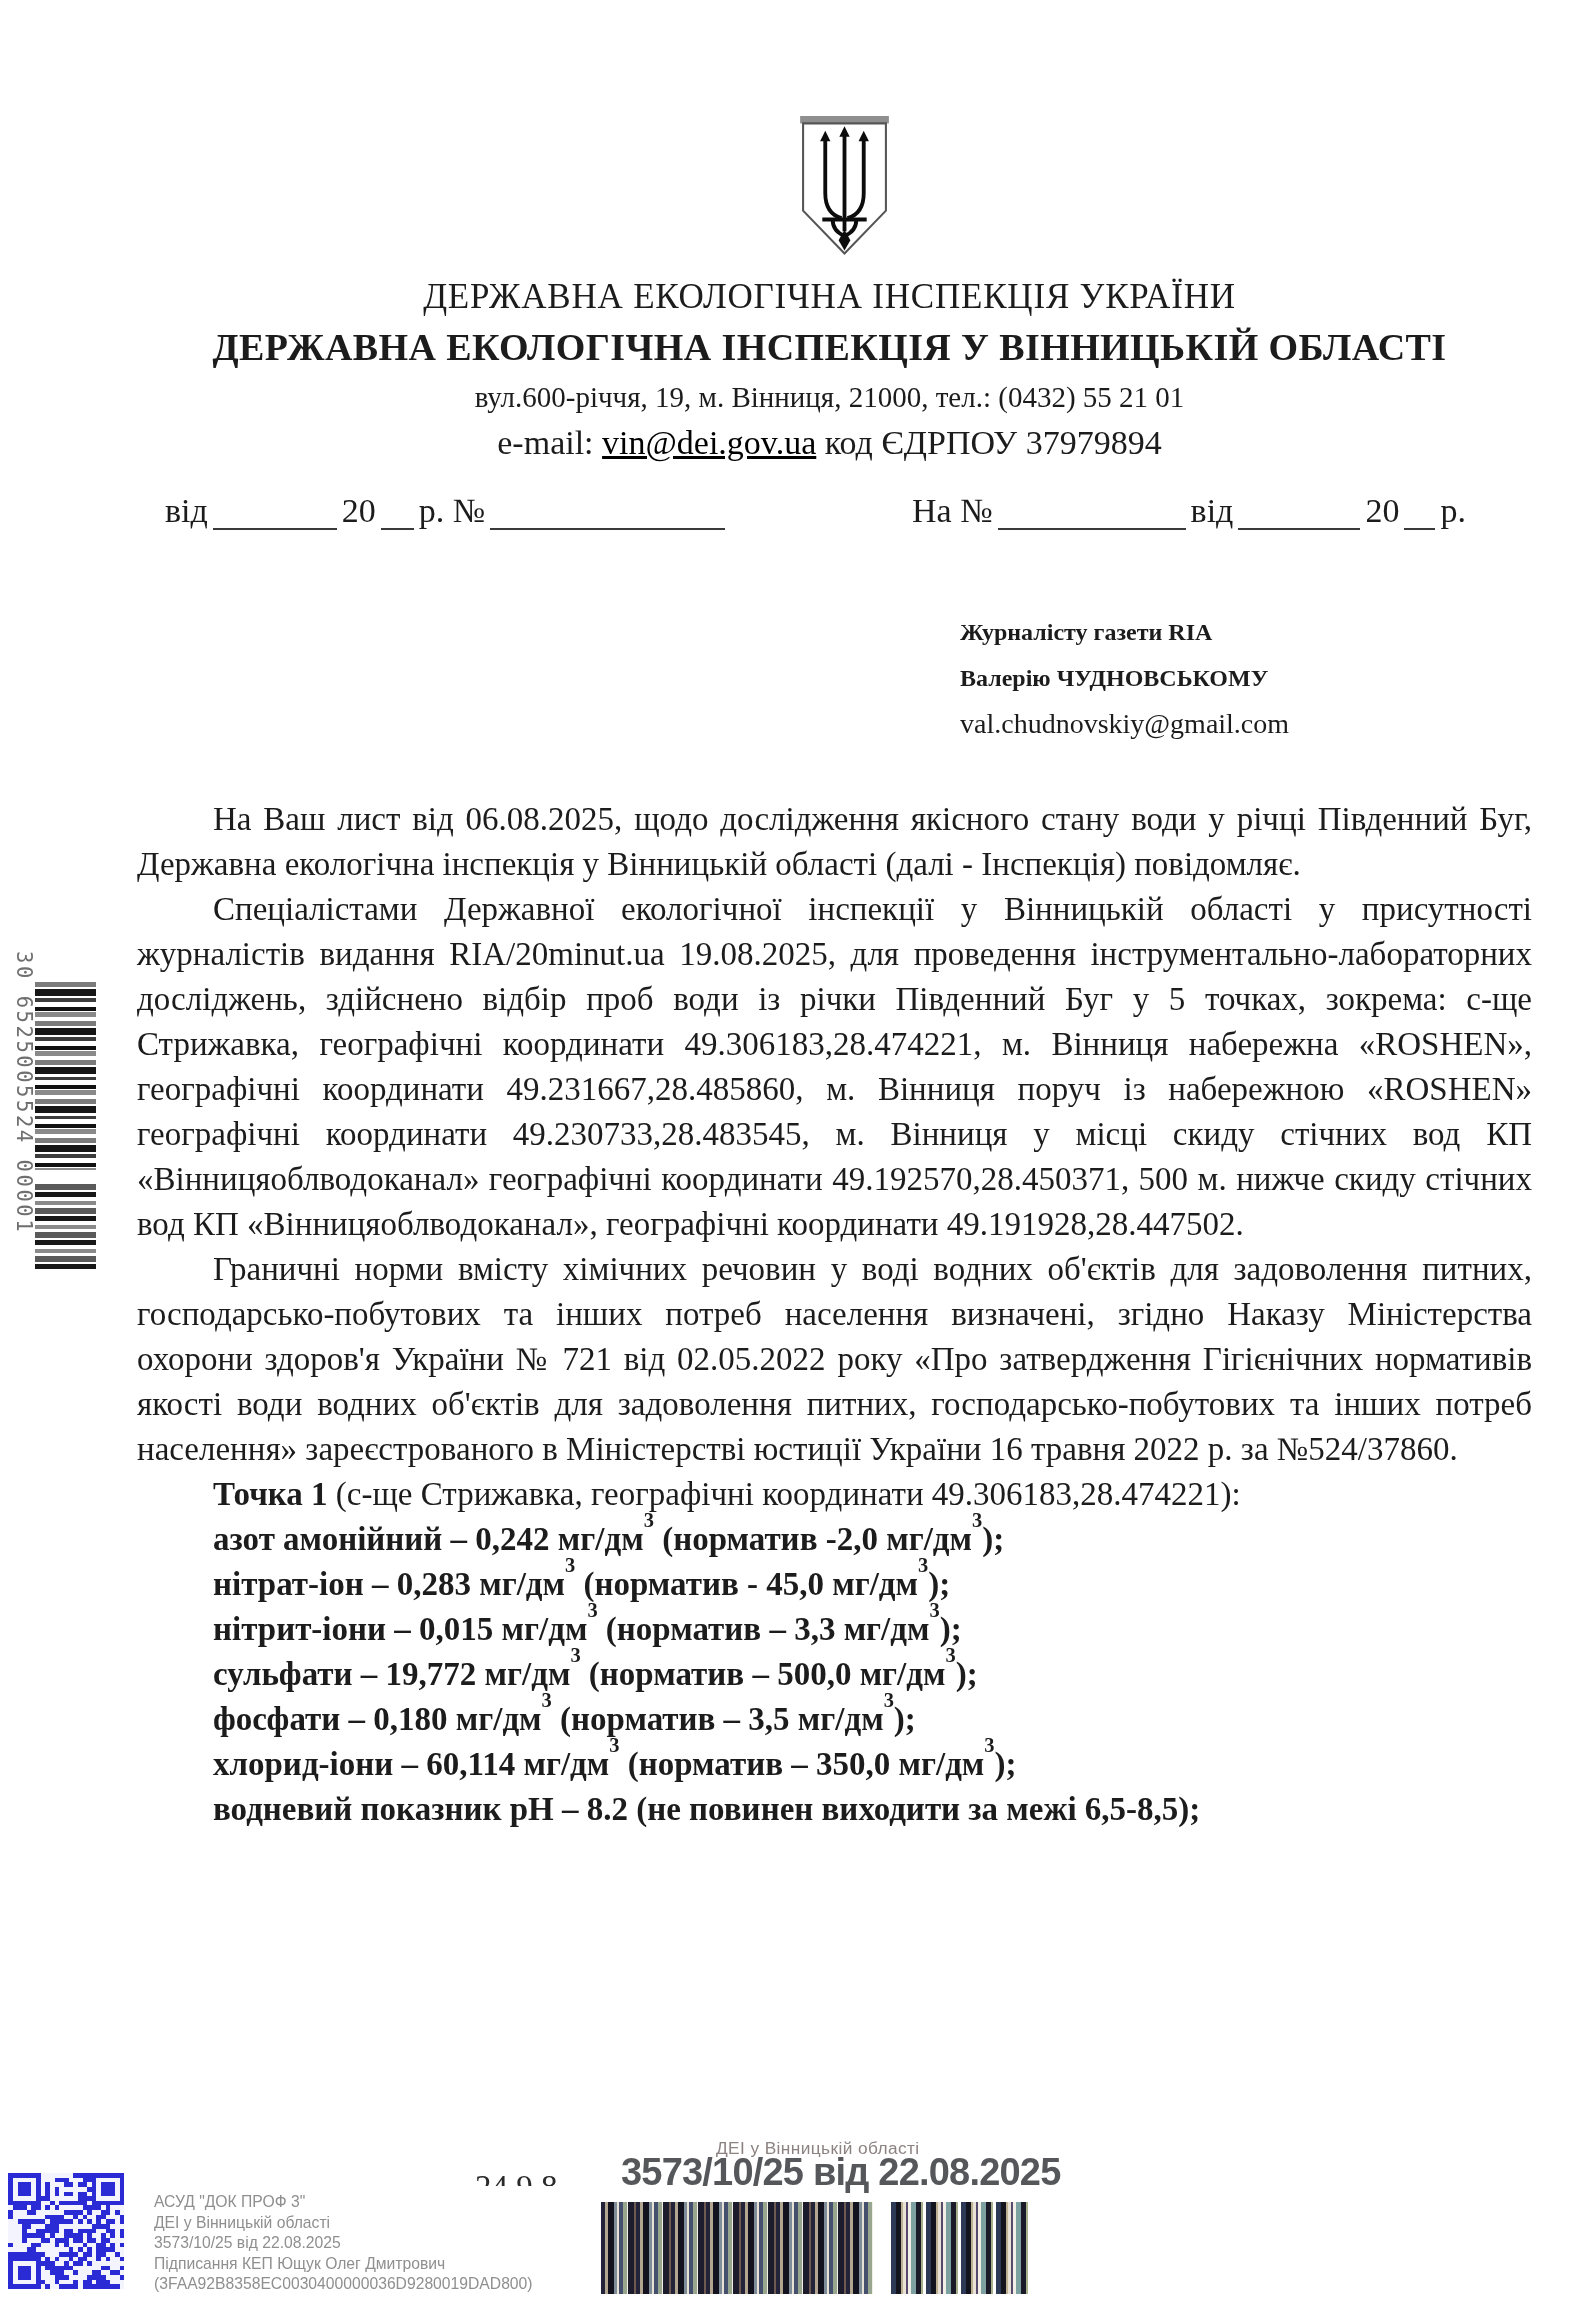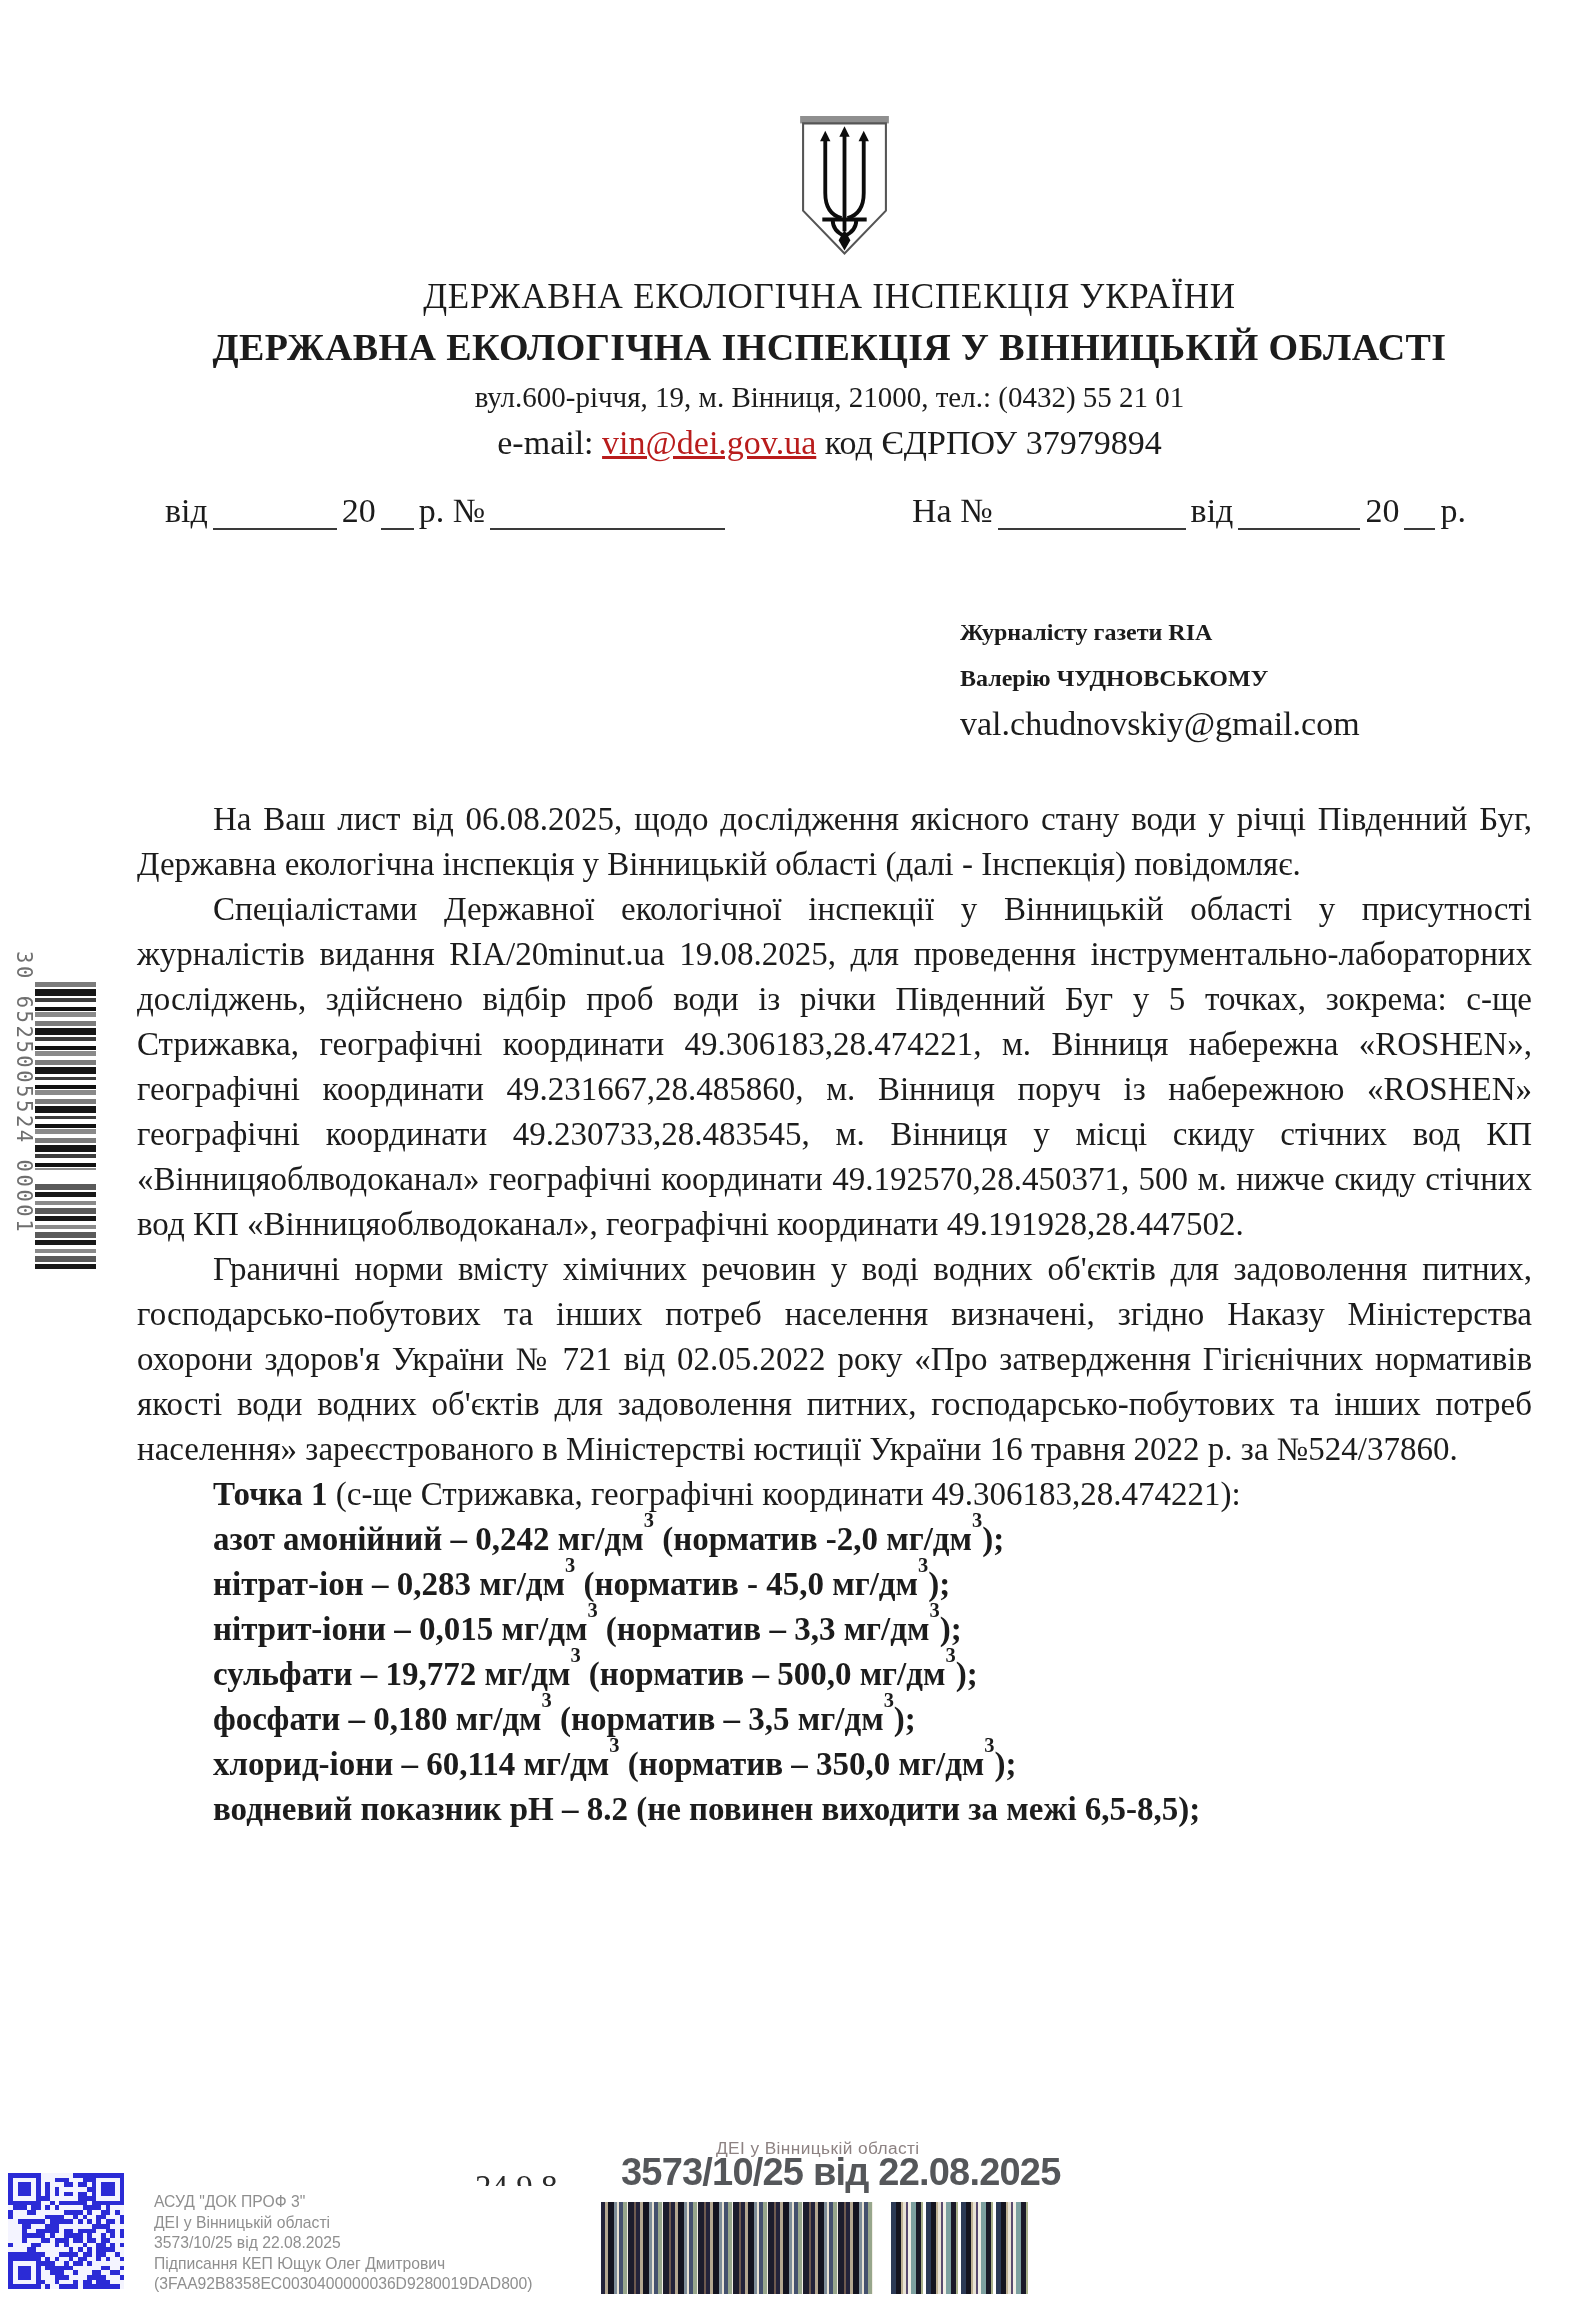--- a/index.html
+++ b/index.html
@@ -8,30 +8,30 @@
     font-family:"Liberation Serif", serif;color:#1c1c1c;overflow:hidden;
   }
   
   .emblem{position:absolute;left:796px;top:116px;width:97px;height:142px;}
   
   .header{position:absolute;left:74px;top:0;width:1511px;text-align:center;}
   .org1{position:absolute;left:0;top:277px;width:100%;font-size:35px;letter-spacing:0.8px;}
   .org2{position:absolute;left:0;top:325px;width:100%;font-size:38px;font-weight:bold;letter-spacing:0.4px;}
   .addr{position:absolute;left:0;top:381px;width:100%;font-size:29px;}
   .mailline{position:absolute;left:0;top:424px;width:100%;font-size:34px;}
-  .mailline a{color:#b91c1c;text-decoration:underline;}
+  .mailline a{color:#000000;text-decoration:underline;}
   
   .refline{position:absolute;top:492px;left:0;width:1585px;font-size:34px;}
   .ref-left{position:absolute;left:165px;top:0;white-space:nowrap;}
   .ref-right{position:absolute;left:912px;top:0;white-space:nowrap;}
   .blank{display:inline-block;border-bottom:2.5px solid #3a3a3a;height:35px;vertical-align:bottom;margin:0 5px;}
   
   .recipient{position:absolute;left:960px;top:609px;}
   .rcp1,.rcp2{font-size:24px;font-weight:bold;line-height:46px;}
-  .rcp3{font-size:34px;line-height:46px;text-align:right;}
+  .rcp3{font-size:28px;line-height:46px;text-align:right;}
   
   .bodycol{position:absolute;left:137px;top:797px;width:1395px;font-size:33px;line-height:45px;text-align:justify;}
   .bodycol p{margin:0;text-indent:76px;}
   .pointline{text-indent:76px;text-align:left;}
   .mline{text-indent:76px;text-align:left;white-space:nowrap;font-weight:bold;}
   .mline sup, .pointline sup{font-size:62%;position:relative;top:-0.55em;line-height:0;}
   
   .partial{position:absolute;left:475px;top:2169px;width:215px;height:17.3px;overflow:hidden;font-size:33px;color:#2a2a2a;}
   
   .stamp-small{position:absolute;left:716px;top:2138px;font-family:"Liberation Sans",sans-serif;

